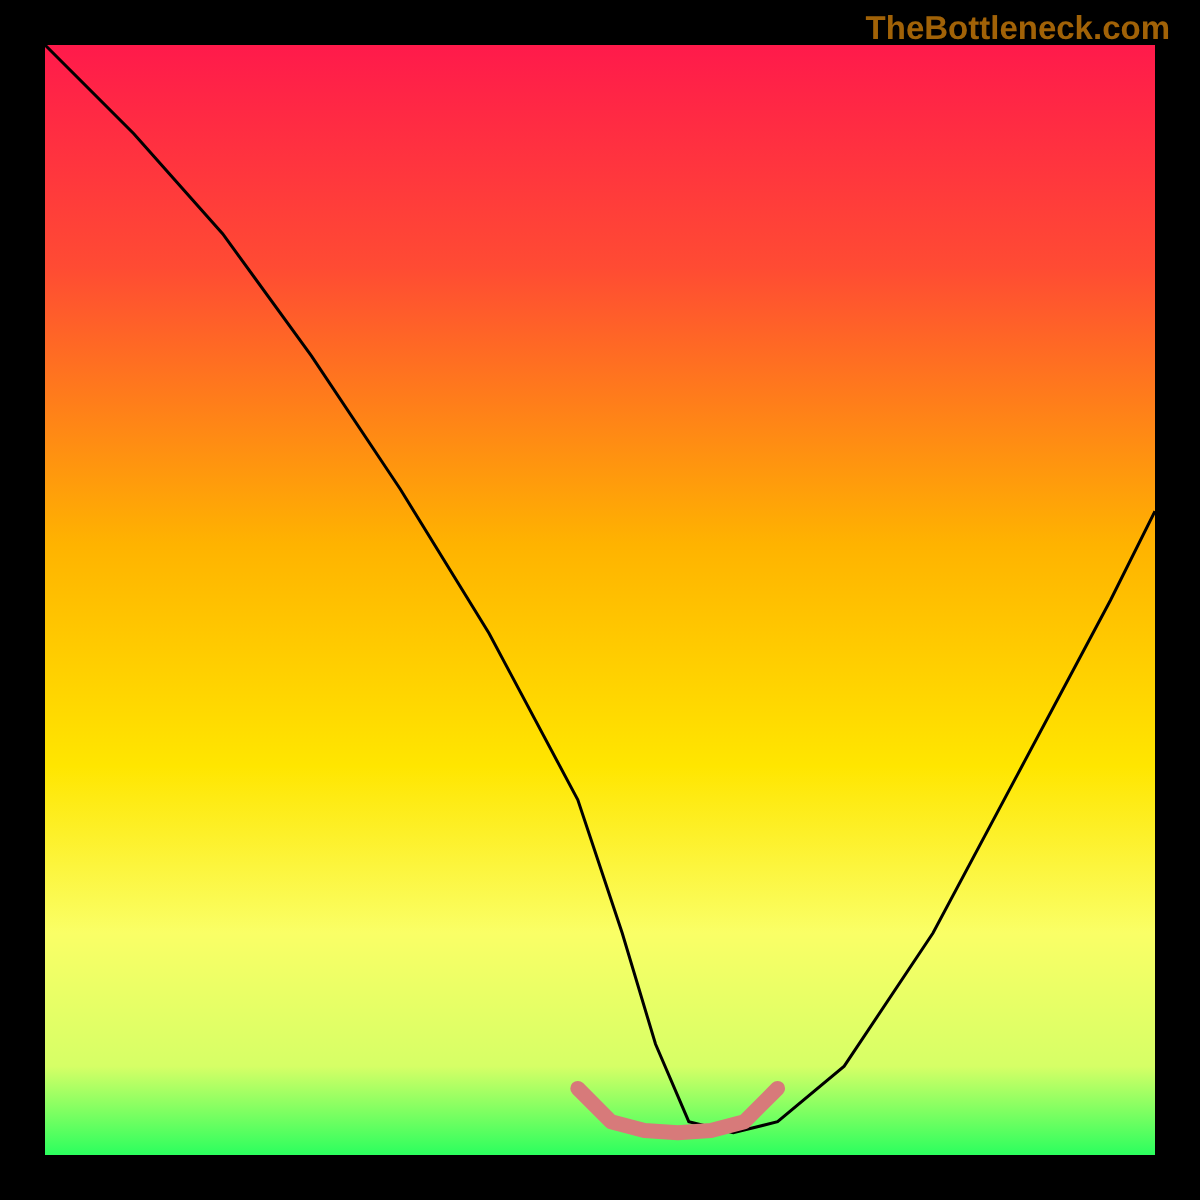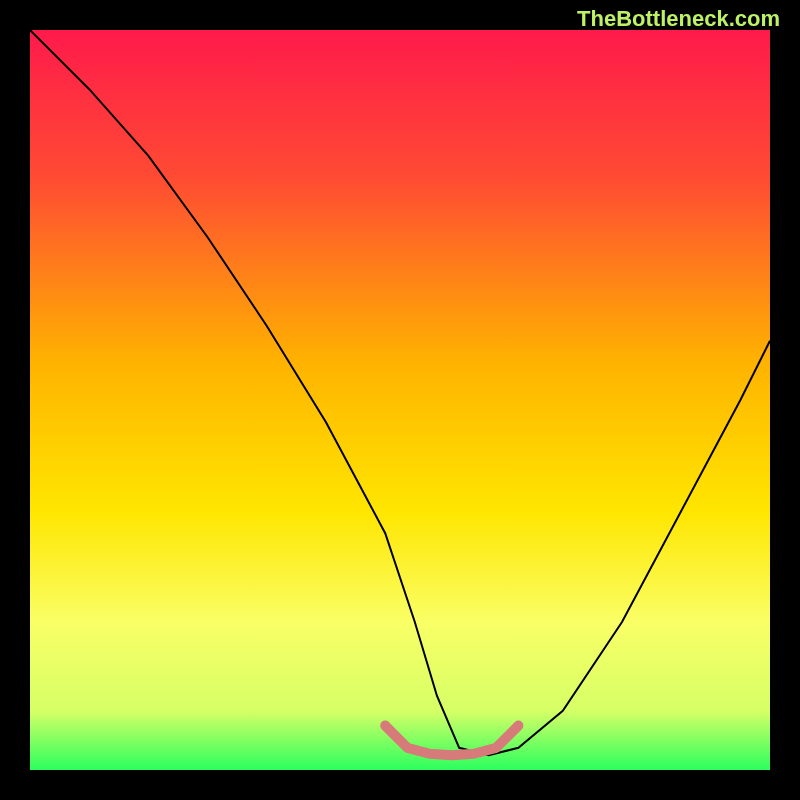--- a/index.html
+++ b/index.html
@@ -13,21 +13,21 @@
   }
   .container {
     position: relative;
     width: 800px;
     height: 800px;
   }
   .watermark {
     position: absolute;
     top: 6px;
     right: 20px;
-    color: #bef264;
+    color: #a16207;
     font-size: 22px;
     font-weight: bold;
     z-index: 10;
   }
   .plot-area {
     position: absolute;
     left: 30px;
     top: 30px;
     width: 740px;
     height: 740px;

